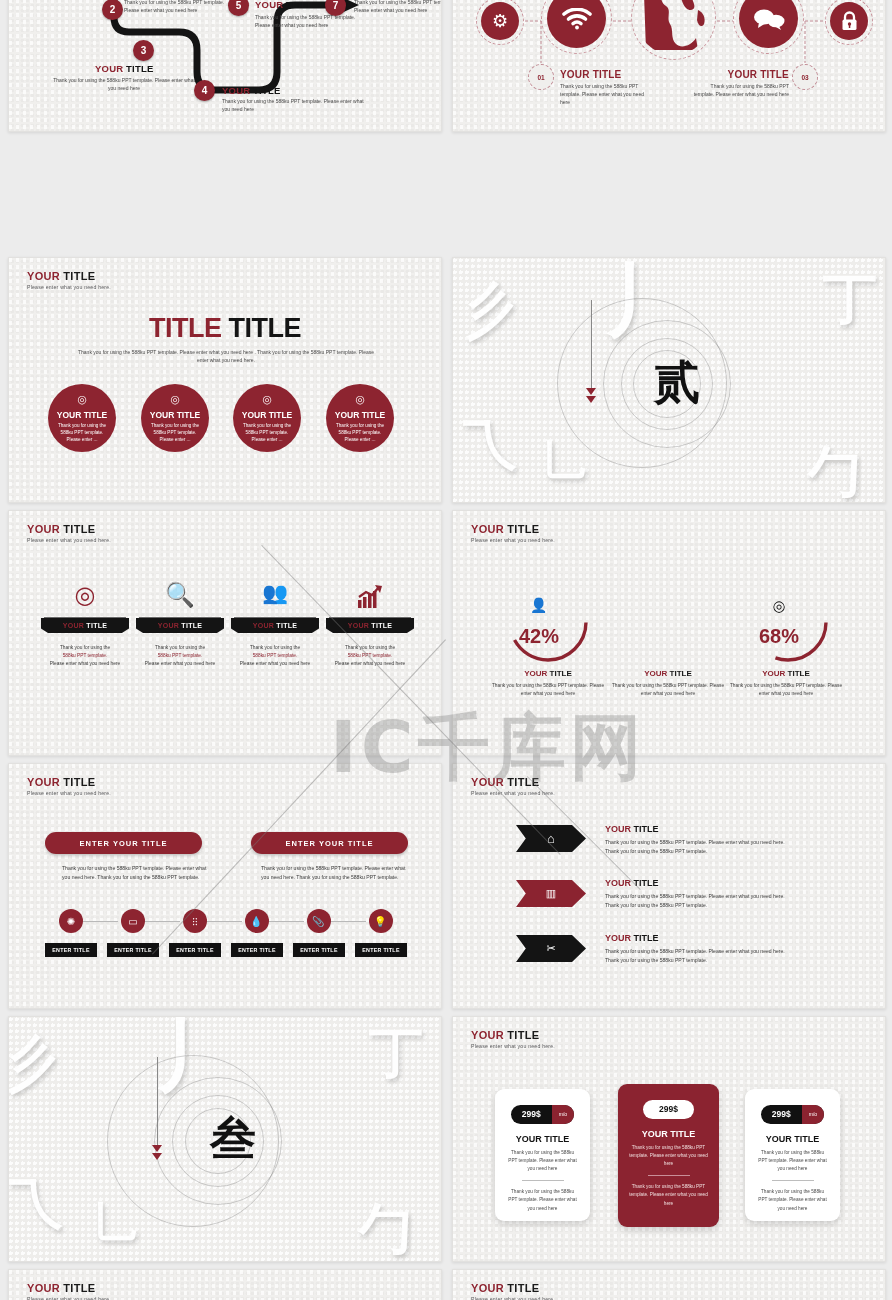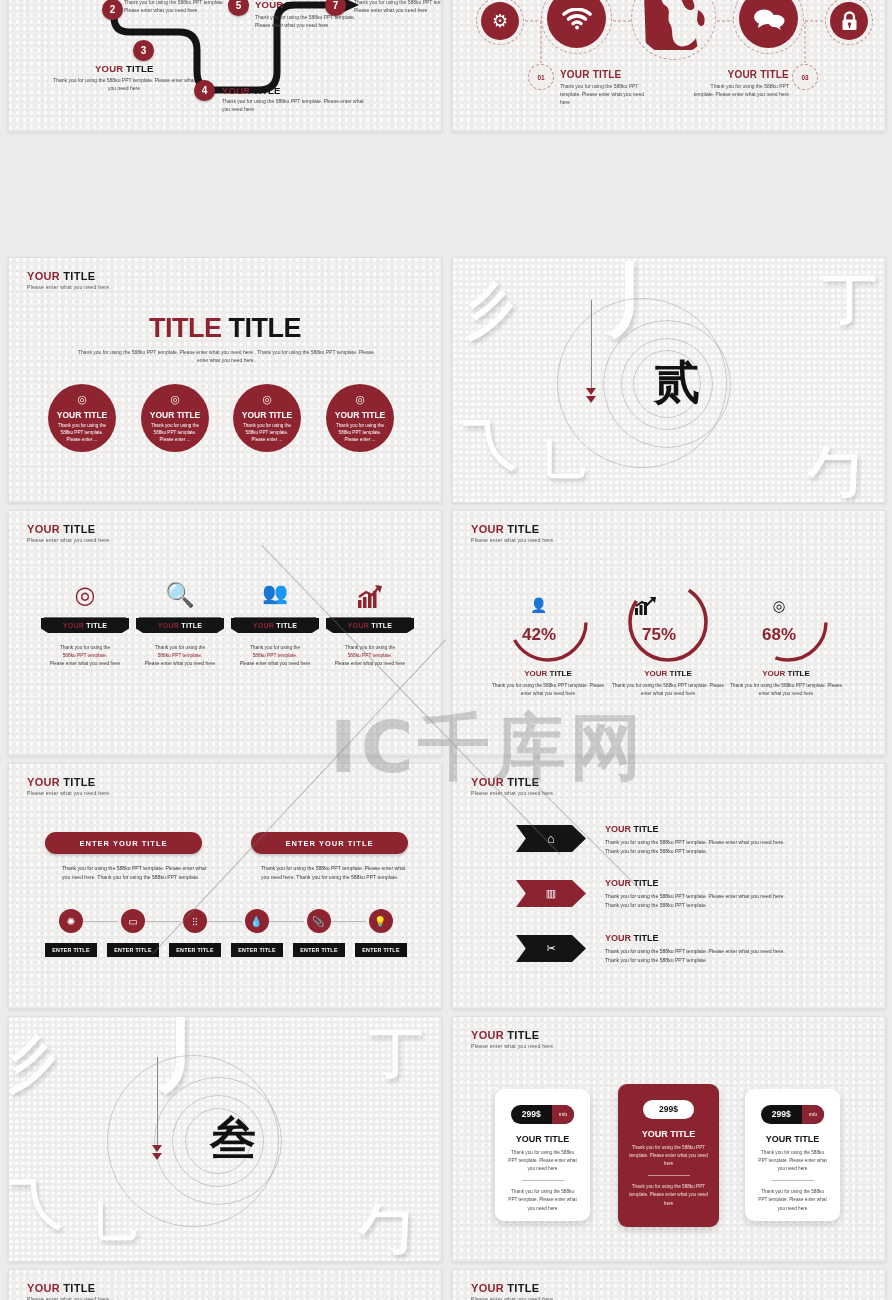--- a/index.html
+++ b/index.html
@@ -104,21 +104,21 @@
     background:#141414; color:#fff; font-size:7px; font-weight:bold;
     padding:4px 0; letter-spacing:.3px;
     clip-path: polygon(0 0,100% 0,100% 70%,92% 100%,8% 100%,0 70%);
   }
   .i4 .txt { font-size:4.8px; color:#3d3d3d; line-height:1.7; margin-top:11px; padding:0 6px;}
 
   
   .don { position:absolute; width:86px; height:86px; }
   .don svg { position:absolute; inset:0; }
   .don .pct { position:absolute; left:2px; top:46px; width:64px; text-align:center;
-    font-size:17px; font-weight:bold; color:#8d2430; }
+    font-size:20px; font-weight:bold; color:#8d2430; }
   .don .dico { position:absolute; left:10px; top:18px; width:48px; text-align:center;
     font-size:14px; color:#141414;}
   .d6t { position:absolute; text-align:center; width:120px; }
   .d6t .h { font-size:8px; font-weight:bold; }
   .d6t .b { font-size:4.8px; color:#434343; line-height:1.7; margin-top:4px; }
 
   
   .pill {
     position:absolute; height:22px; border-radius:11px; background:#8d2430;
     color:#fff; font-size:7.5px; font-weight:bold; letter-spacing:1px;
@@ -410,35 +410,20 @@
         <circle cx="43" cy="43" r="38" fill="none" stroke="#8d2430" stroke-width="3.4" stroke-dasharray="100 139" stroke-dashoffset="-60" transform="rotate(-90 43 43)"></circle>
       </svg>
       <div class="dico">👤</div>
       <div class="pct">42%</div>
     </div>
     <div class="d6t" style="left:35px;top:158px">
       <div class="h"><span class="red">YOUR</span> <span class="blk">TITLE</span></div>
       <div class="b">Thank you for using the 588ku PPT template. Please enter what you need here</div>
     </div>
 
-    <div class="don" style="left:172px;top:68px">
-      <svg width="86" height="86" viewBox="0 0 86 86">
-        <circle cx="43" cy="43" r="38" fill="none" stroke="#8d2430" stroke-width="3.6" stroke-dasharray="179 60" stroke-dashoffset="-22" transform="rotate(-90 43 43)"></circle>
-      </svg>
-      <div class="dico">
-        <svg width="22" height="18" viewBox="0 0 22 18">
-          <rect x="0" y="11" width="3" height="7" fill="#141414"></rect>
-          <rect x="4.5" y="8" width="3" height="10" fill="#141414"></rect>
-          <rect x="9" y="5" width="3" height="13" fill="#141414"></rect>
-          <path d="M1,9 L7,5 L12,8 L19,1" stroke="#141414" stroke-width="2" fill="none"></path>
-          <polygon points="15,0 21,0 20,6" fill="#141414"></polygon>
-        </svg>
-      </div>
-      <div class="pct">75%</div>
-    </div>
     <div class="d6t" style="left:155px;top:158px">
       <div class="h"><span class="red">YOUR</span> <span class="blk">TITLE</span></div>
       <div class="b">Thank you for using the 588ku PPT template. Please enter what you need here</div>
     </div>
 
     <div class="don" style="left:292px;top:68px">
       <svg width="86" height="86" viewBox="0 0 86 86">
         <circle cx="43" cy="43" r="38" fill="none" stroke="#8d2430" stroke-width="3.4" stroke-dasharray="72 167" stroke-dashoffset="-60" transform="rotate(-90 43 43)"></circle>
       </svg>
       <div class="dico" style="font-size:15px">◎</div>

